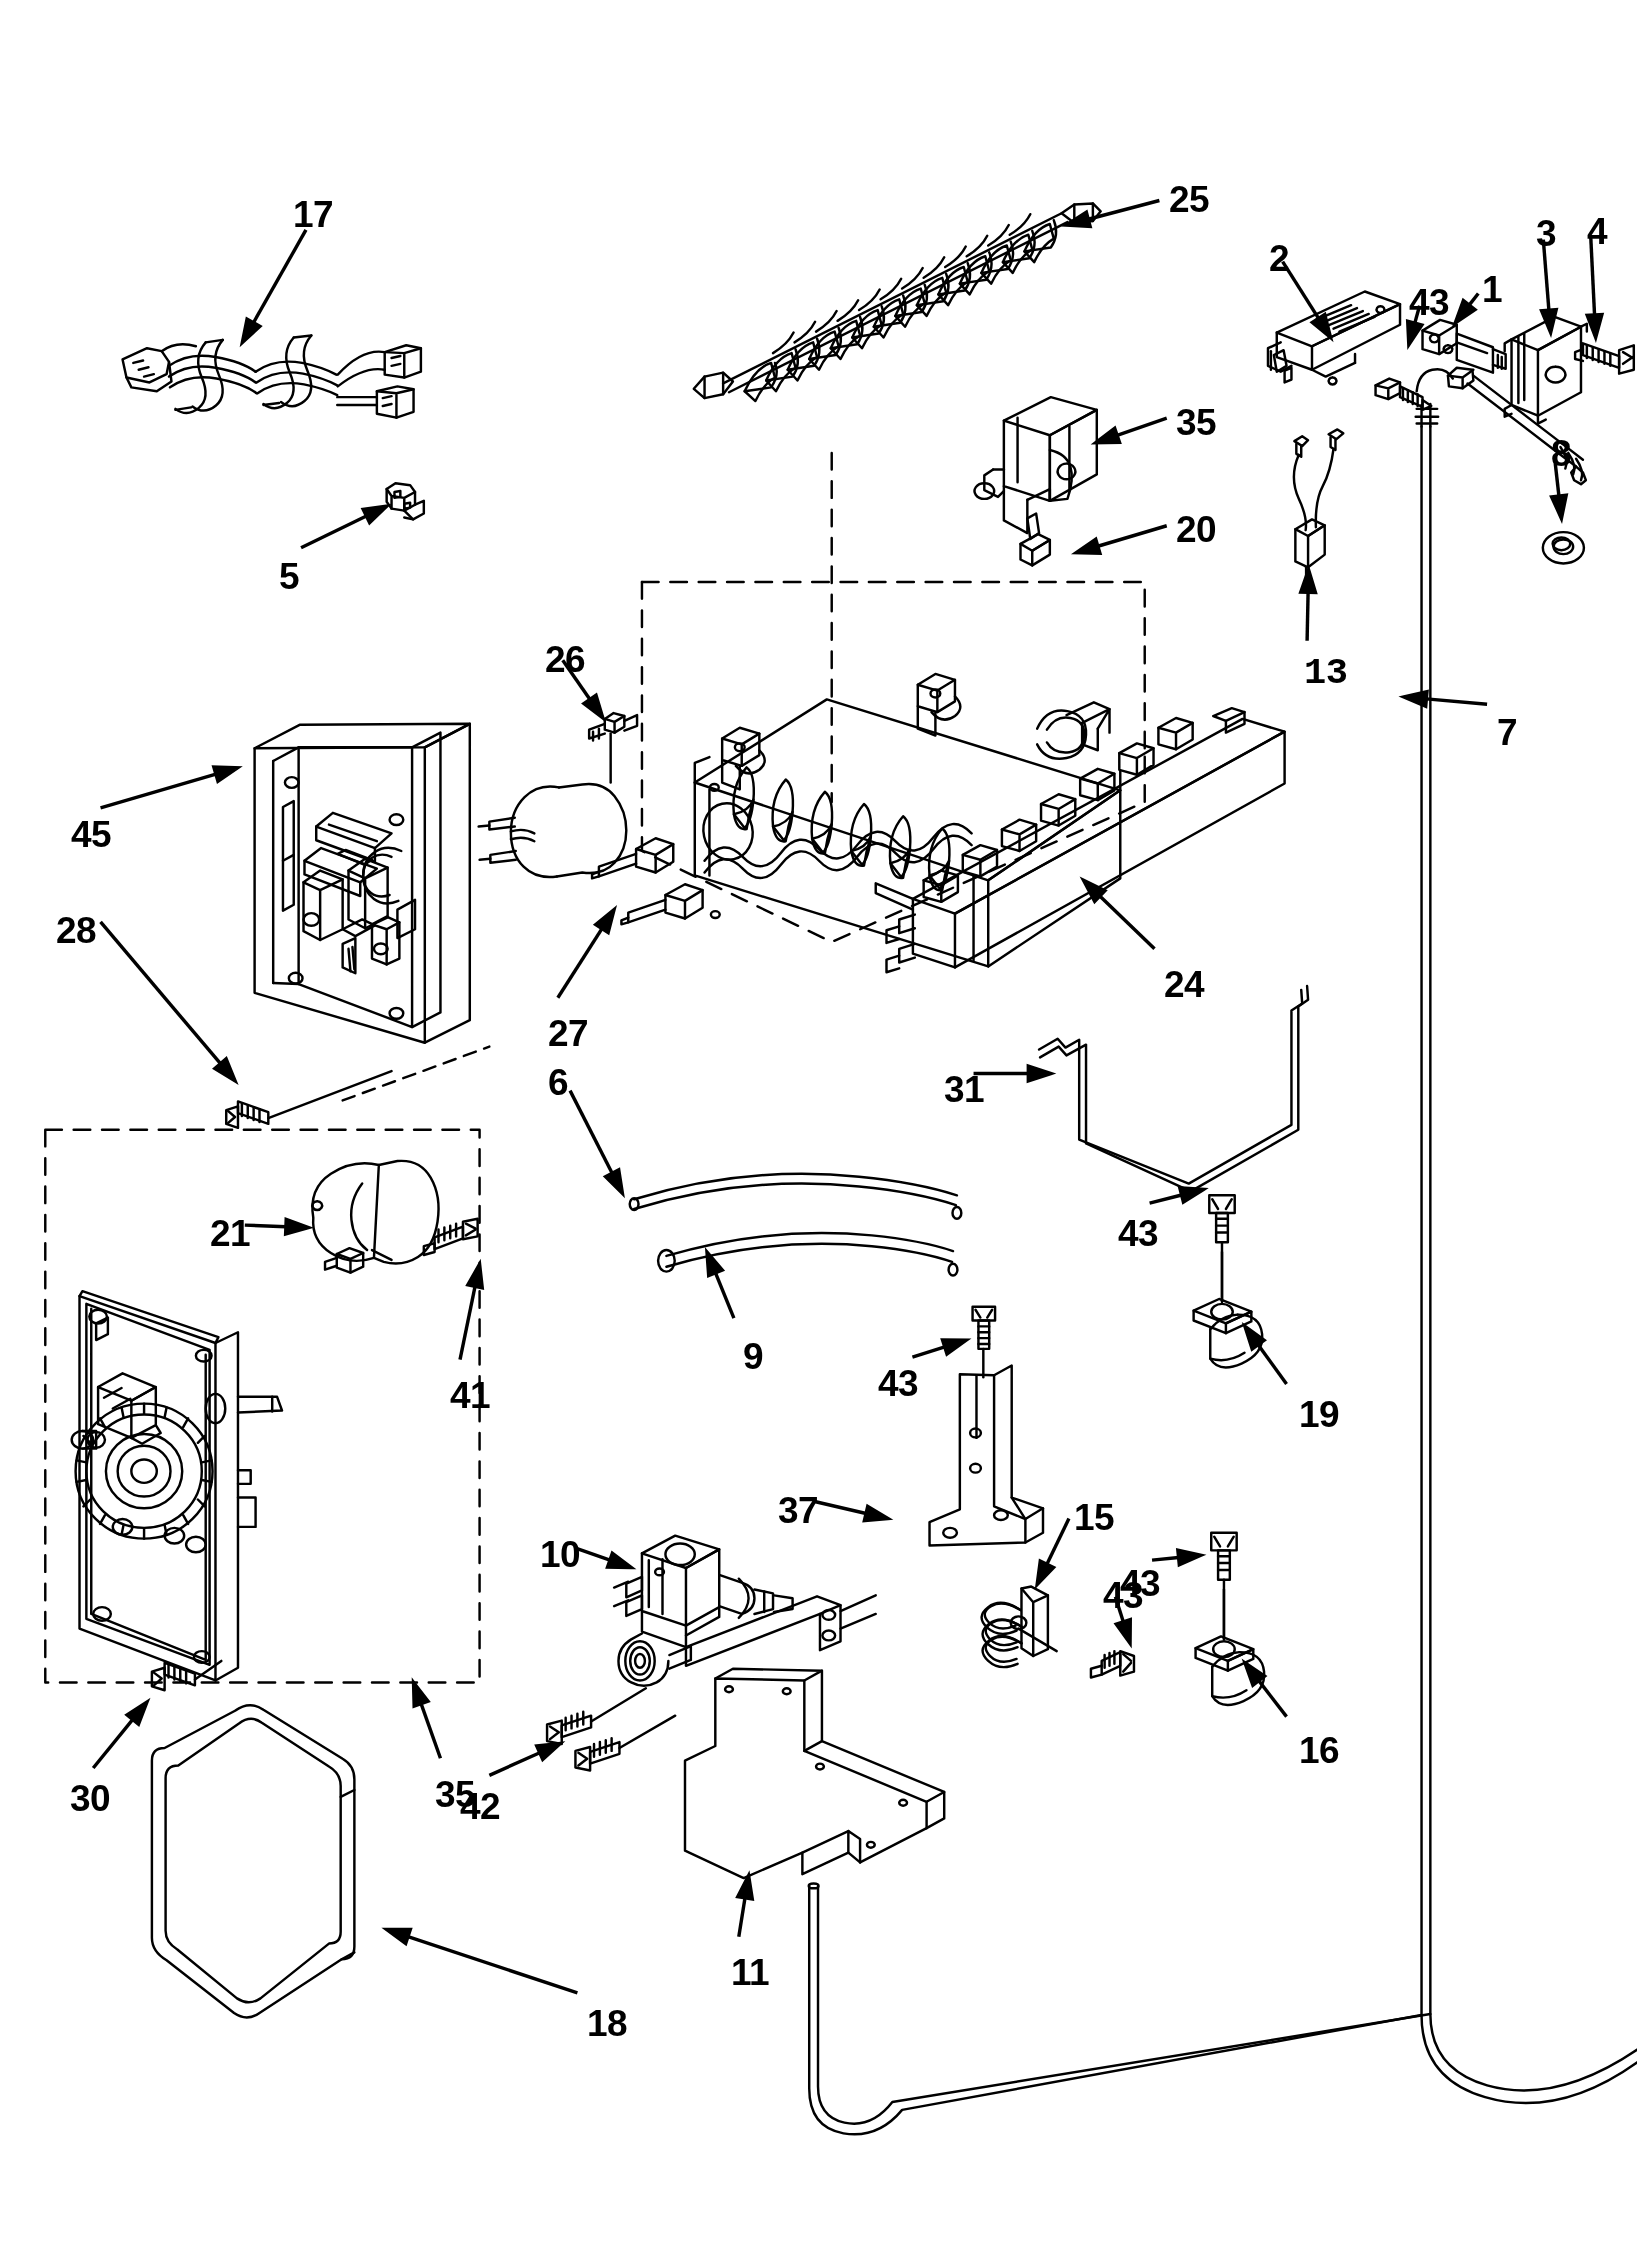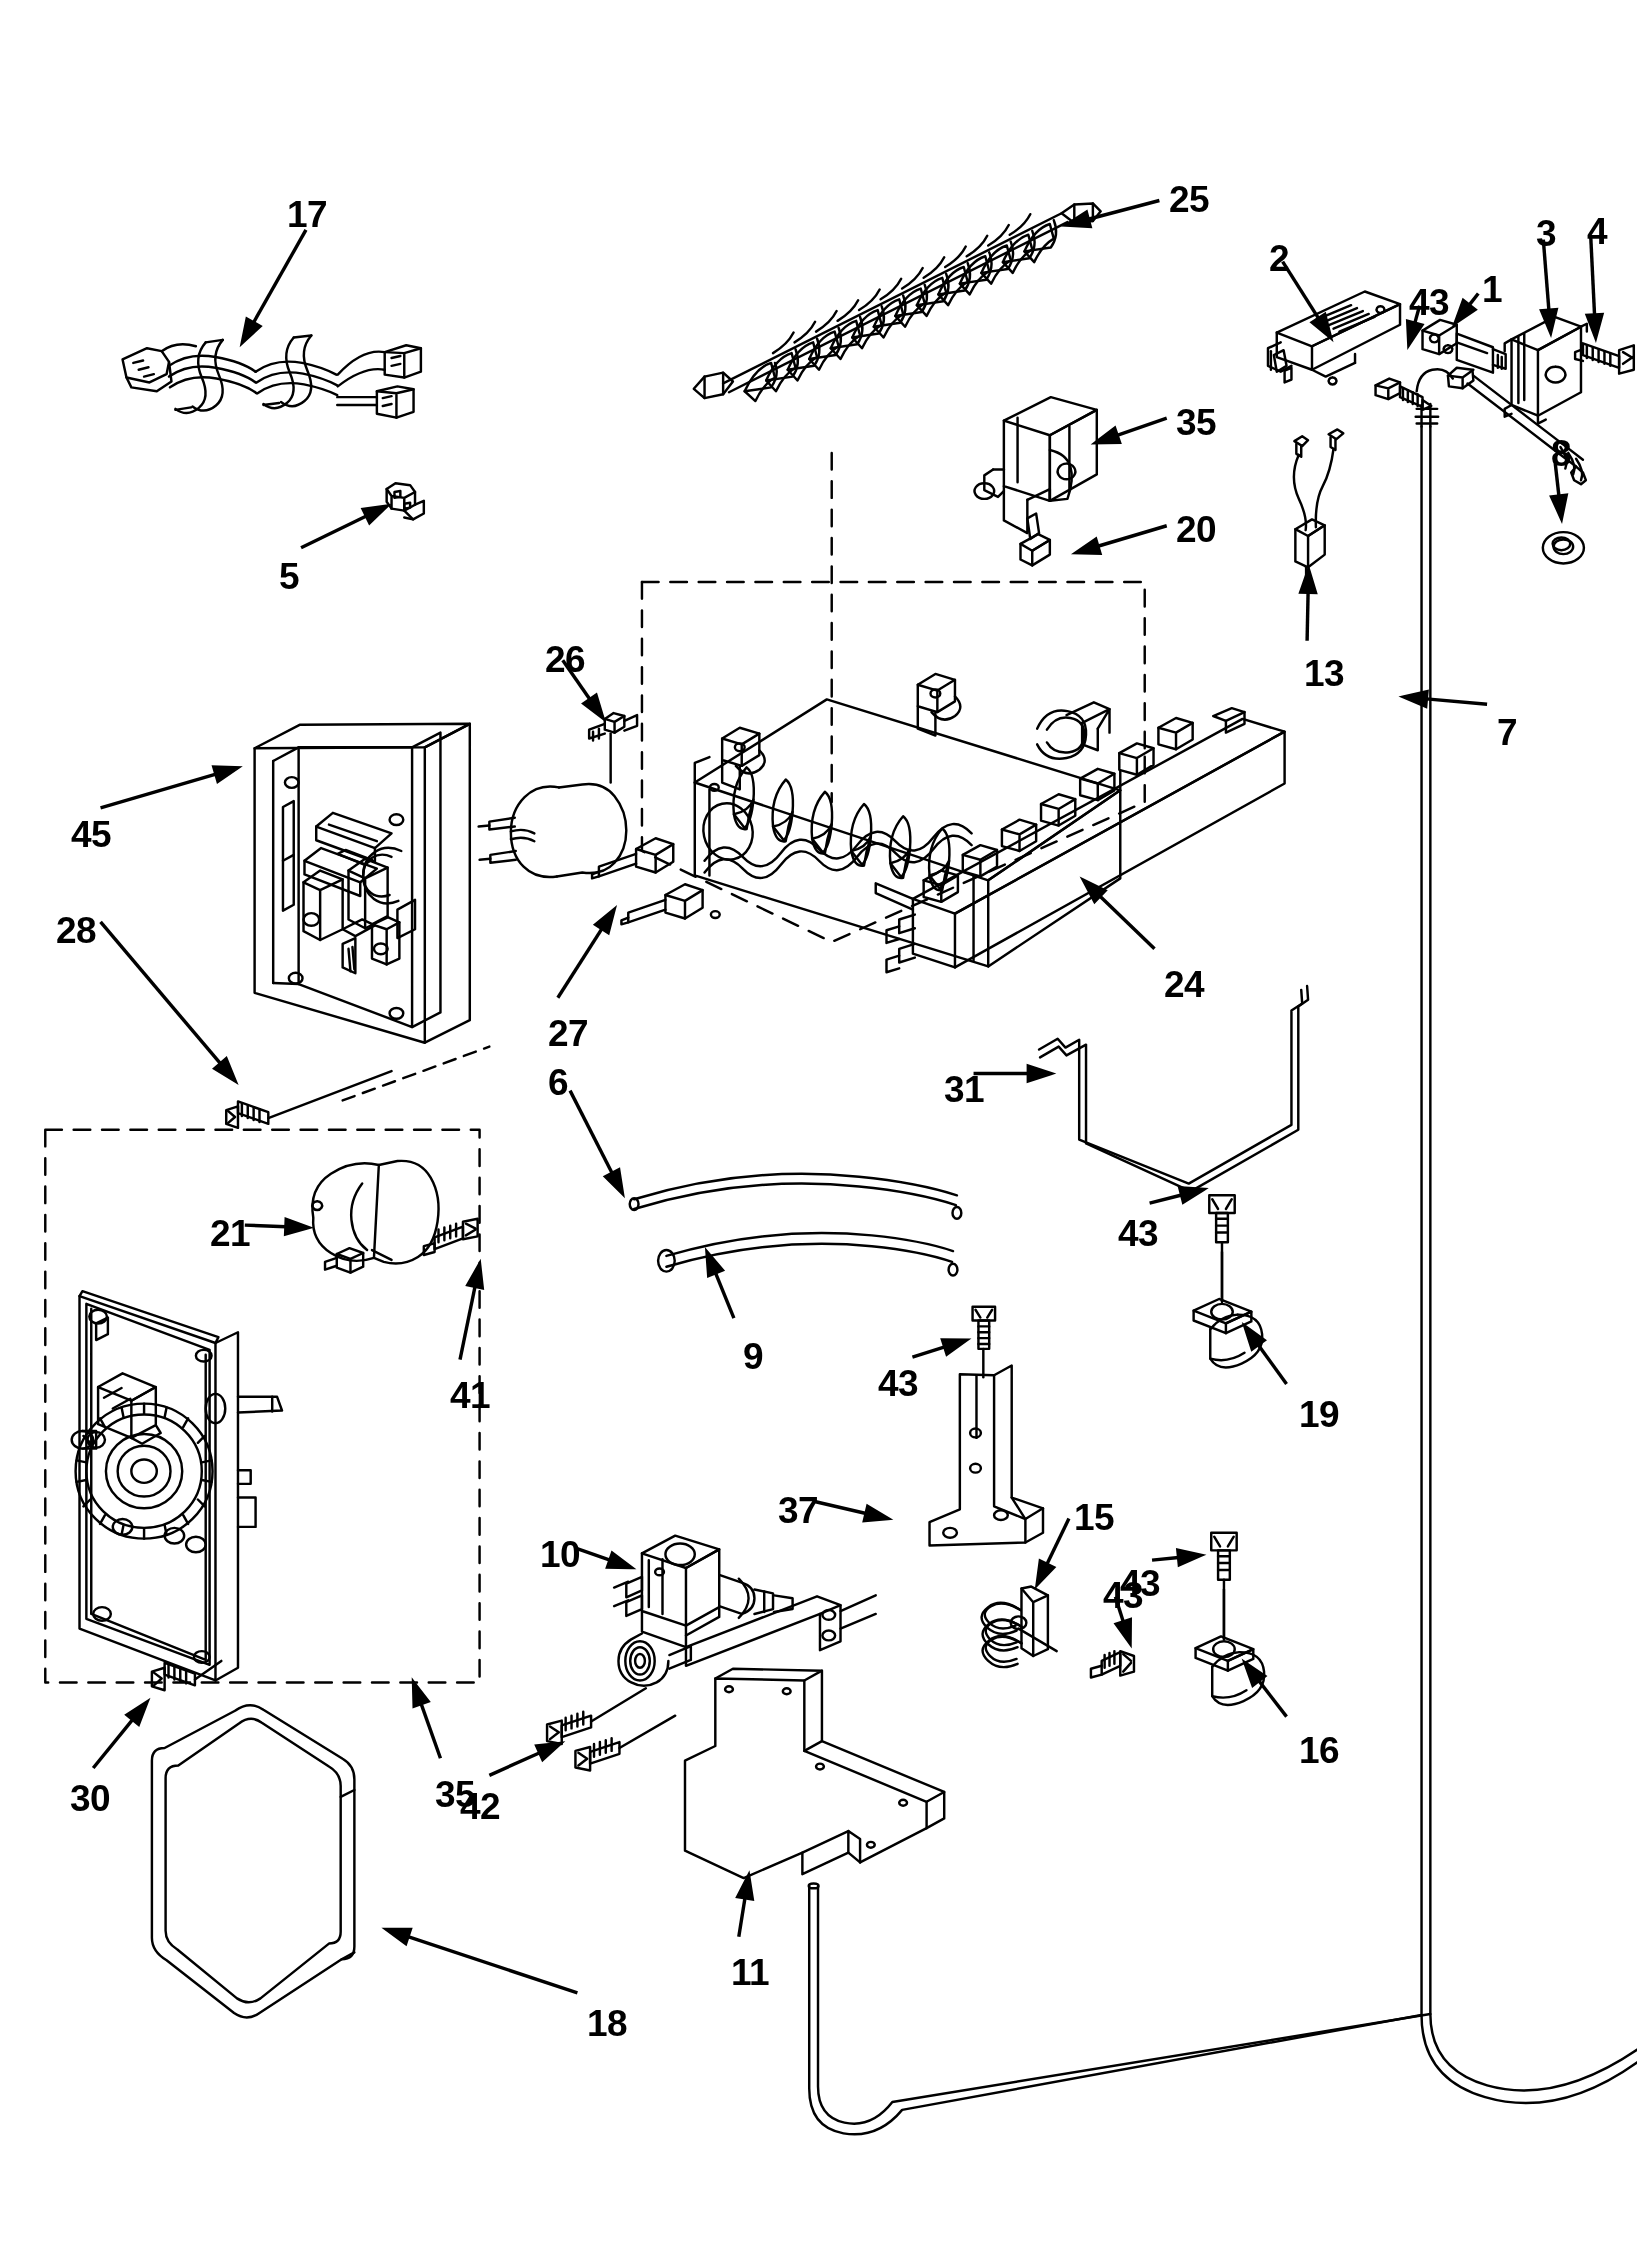--- a/index.html
+++ b/index.html
@@ -690,31 +690,31 @@
         <line x1="2630" y1="3510" x2="2573.126585049485" y2="3436.3991100640396" stroke="#000" stroke-width="7"></line>
         <polygon points="2545,3400 2584.9958600703676,3427.2273975479034 2561.2573100286027,3445.570822580176" fill="#000"></polygon>
         <line x1="1510" y1="3960" x2="1522.732436949093" y2="3880.4222690681686" stroke="#000" stroke-width="7"></line>
         <polygon points="1530,3835 1537.5440464278436,3882.7921265847685 1507.9208274703424,3878.0524115515686" fill="#000"></polygon>
         <line x1="1180" y1="4075" x2="833.6394317103236" y2="3959.5464772367745" stroke="#000" stroke-width="7"></line>
         <polygon points="790,3945 838.3828482005762,3945.3162277660167 828.896015220071,3973.7767267075324" fill="#000"></polygon>
       </g>
 </svg>
 
 <div id="callouts">
-      <div class="callout cn" style="left: 287px; top: 196px; text-align: center;">17</div>
+      <div class="callout cn" style="left: 293px; top: 196px; text-align: center;">17</div>
       <div class="callout cn" style="left: 1169px; top: 181px;">25</div>
       <div class="callout cn" style="left: 1269px; top: 240px;">2</div>
       <div class="callout cn" style="left: 1409px; top: 284px;">43</div>
       <div class="callout cn" style="left: 1482px; top: 271px;">1</div>
       <div class="callout cn" style="left: 1536px; top: 215px;">3</div>
       <div class="callout cn" style="left: 1587px; top: 213px;">4</div>
       <div class="callout cn" style="left: 1551px; top: 435px;">8</div>
       <div class="callout cn" style="left: 1176px; top: 404px;">35</div>
       <div class="callout cn" style="left: 1176px; top: 511px;">20</div>
-      <div class="callout cn" style="left: 1304px; top: 655px;">13</div>
+      <div class="callout cn" style="left: 1304px; top: 655px; font-family: Liberation Mono, monospace;">13</div>
       <div class="callout cn" style="left: 1497px; top: 714px;">7</div>
       <div class="callout cn" style="left: 279px; top: 558px;">5</div>
       <div class="callout cn" style="left: 545px; top: 641px;">26</div>
       <div class="callout cn" style="left: 71px; top: 816px;">45</div>
       <div class="callout cn" style="left: 56px; top: 912px;">28</div>
       <div class="callout cn" style="left: 548px; top: 1015px;">27</div>
       <div class="callout cn" style="left: 548px; top: 1064px;">6</div>
       <div class="callout cn" style="left: 743px; top: 1338px;">9</div>
       <div class="callout cn" style="left: 1164px; top: 966px;">24</div>
       <div class="callout cn" style="left: 944px; top: 1071px;">31</div>

